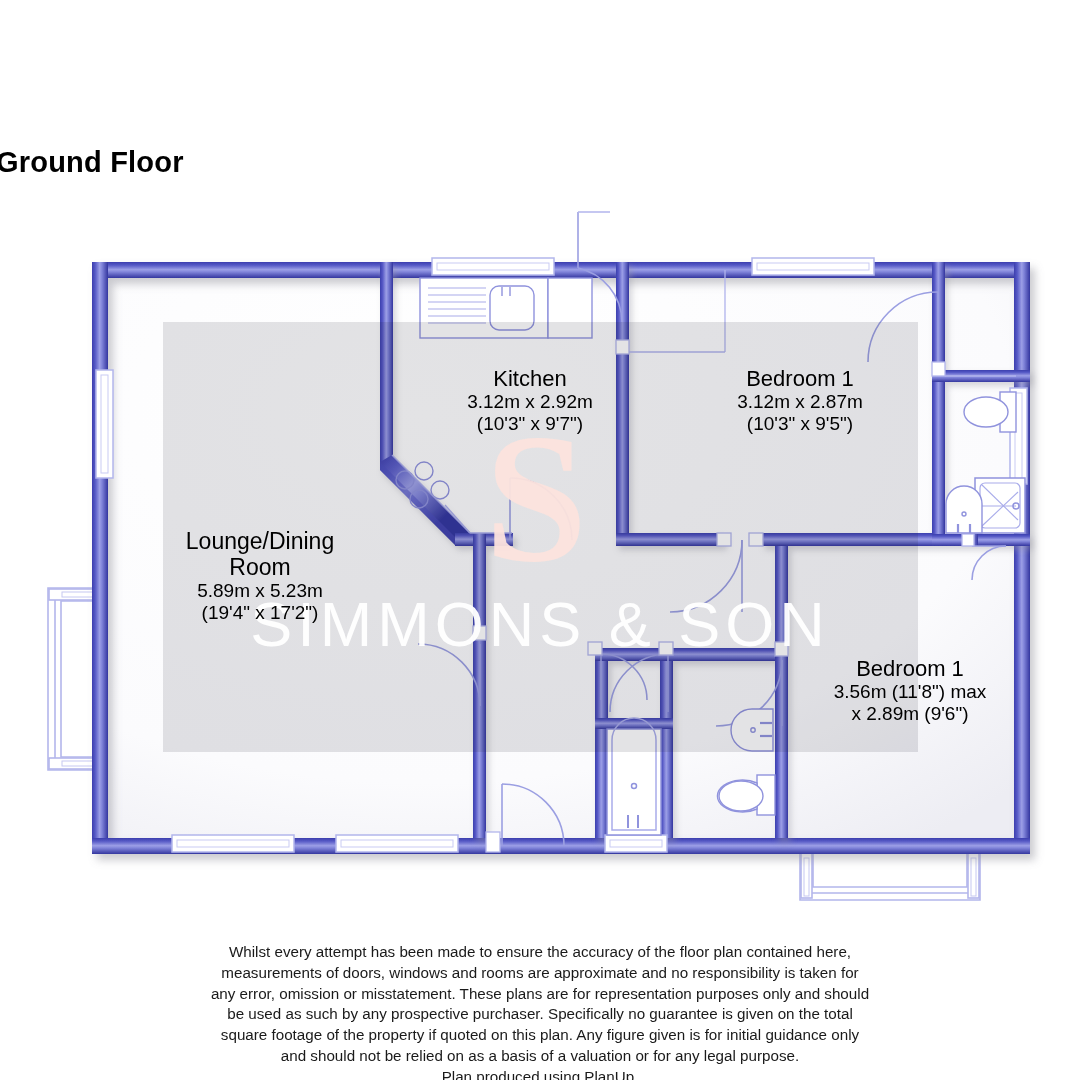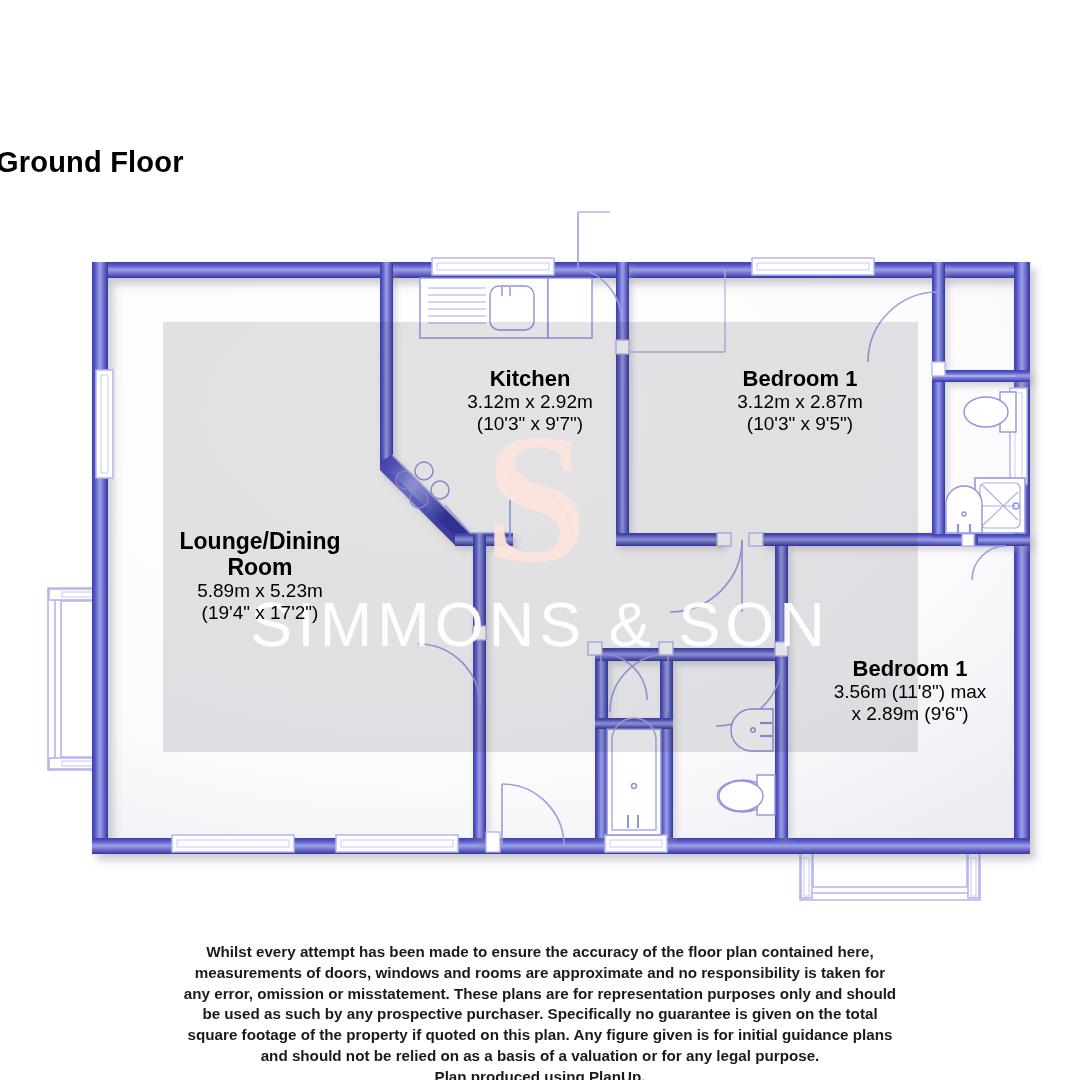--- a/index.html
+++ b/index.html
@@ -26,38 +26,38 @@
 
   svg#plan{position:absolute;left:0;top:0;width:1080px;height:1080px;}
 
   .room-label{
     position:absolute;
     text-align:center;
     color:#000;
     line-height:1.14;
     white-space:nowrap;
   }
-  .room-label .rl-name{font-size:22px;font-weight:bold;display:block;}
+  .room-label .rl-name{font-size:22px;font-weight:normal;display:block;}
   .room-label .rl-dim{font-size:19px;font-weight:normal;display:block;}
 
   #label-lounge{left:60px;top:528px;width:400px;}
   #label-lounge .rl-name{font-size:23px;}
   #label-kitchen{left:400px;top:366px;width:260px;}
   #label-bed1{left:660px;top:356px;width:280px;margin-top:10px;}
   #label-bed2{left:760px;top:656px;width:300px;}
 
   .disclaimer{
     position:absolute;
     left:0;right:0;top:942px;
     text-align:center;
     font-size:15.2px;
     line-height:1.37;
     color:#1a1a1a;
   }
-  .disclaimer p{margin:0;font-weight:bold;}
+  .disclaimer p{margin:0;}
 </style>
 </head>
 <body>
 
 <div id="plan-root">
 
   <div class="floor-title"><span>Ground Floor</span></div>
 
   <svg id="plan" viewBox="0 0 1080 1080">
     <defs>
@@ -394,18 +394,18 @@
     <span class="rl-name">Bedroom 1</span>
     <span class="rl-dim">3.56m (11'8") max</span>
     <span class="rl-dim">x 2.89m (9'6")</span>
   </div>
 
   <div class="disclaimer">
     <p>Whilst every attempt has been made to ensure the accuracy of the floor plan contained here,</p>
     <p>measurements of doors, windows and rooms are approximate and no responsibility is taken for</p>
     <p>any error, omission or misstatement. These plans are for representation purposes only and should</p>
     <p>be used as such by any prospective purchaser. Specifically no guarantee is given on the total</p>
-    <p>square footage of the property if quoted on this plan. Any figure given is for initial guidance plans</p>
+    <p>square footage of the property if quoted on this plan. Any figure given is for initial guidance only</p>
     <p>and should not be relied on as a basis of a valuation or for any legal purpose.</p>
     <p>Plan produced using PlanUp.</p>
   </div>
 
 </div>
 
 </body></html>

